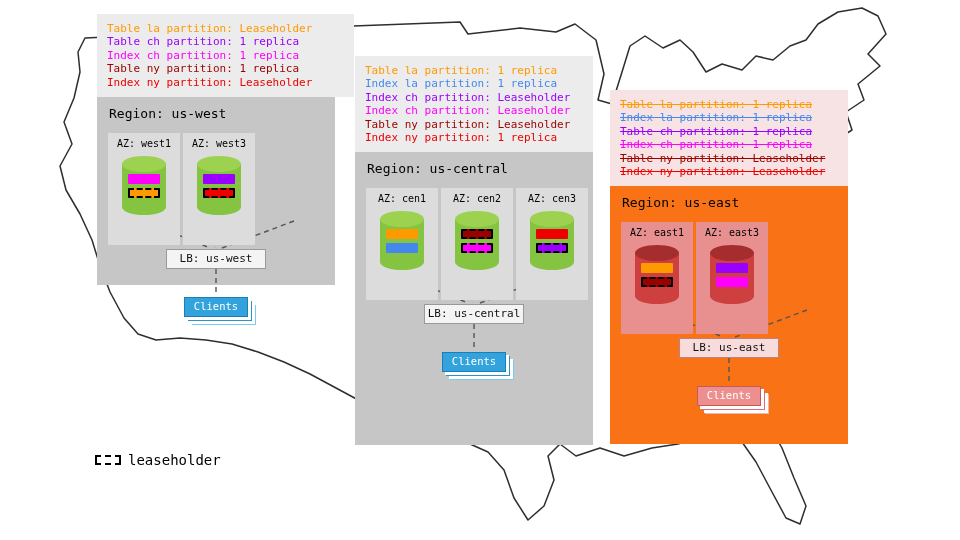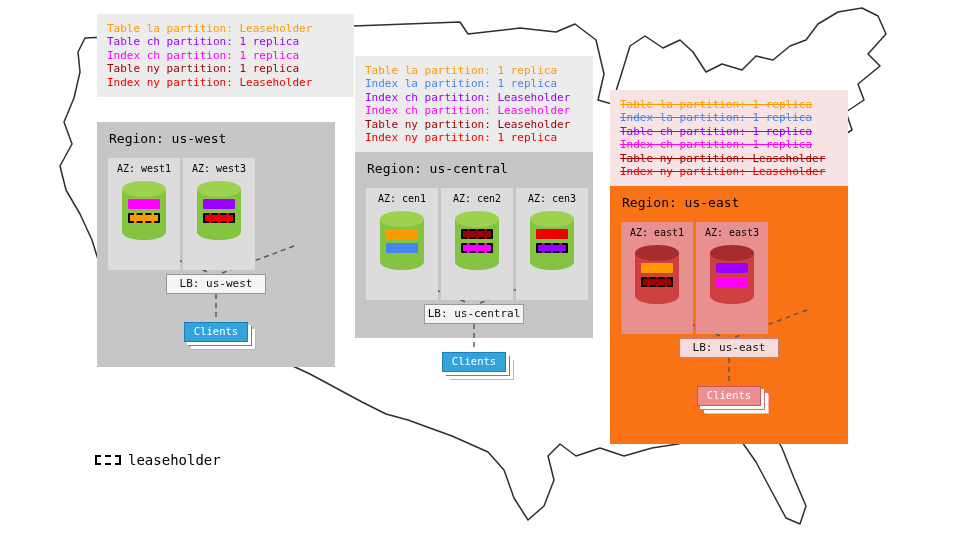--- a/index.html
+++ b/index.html
@@ -54,21 +54,21 @@
   </svg>
 
   <div class="anno gray" style="left:97px;top:14px;width:257px;">
     <div class="anno-line" style="color: rgb(255, 153, 0);">Table la partition: Leaseholder</div>
     <div class="anno-line" style="color: rgb(153, 0, 255);">Table ch partition: 1 replica</div>
     <div class="anno-line" style="color: rgb(255, 0, 255);">Index ch partition: 1 replica</div>
     <div class="anno-line" style="color: rgb(153, 0, 0);">Table ny partition: 1 replica</div>
     <div class="anno-line" style="color: rgb(238, 0, 0);">Index ny partition: Leaseholder</div>
   </div>
 
-  <div class="region gray" style="left:97px;top:122px;width:238px;height:245px;">
+  <div class="region gray" style="left:97px;top:97px;width:238px;height:188px;">
     <svg class="conn" width="238" height="255">
       <g stroke="#555" stroke-width="1.4" stroke-dasharray="5,4" fill="none">
         <line x1="47" y1="124" x2="113" y2="151"></line>
         <line x1="122" y1="124" x2="119" y2="151"></line>
         <line x1="197" y1="124" x2="125" y2="151"></line>
         <line x1="119" y1="172" x2="119" y2="199"></line>
       </g>
     </svg>
     <div class="title">Region: us-west</div>
     <div class="azrow">
@@ -105,21 +105,21 @@
 
   <div class="anno gray" style="left:355px;top:56px;width:238px;">
     <div class="anno-line" style="color: rgb(255, 153, 0);">Table la partition: 1 replica</div>
     <div class="anno-line" style="color: rgb(68, 136, 238);">Index la partition: 1 replica</div>
     <div class="anno-line" style="color: rgb(153, 0, 255);">Index ch partition: Leaseholder</div>
     <div class="anno-line" style="color: rgb(255, 0, 255);">Index ch partition: Leaseholder</div>
     <div class="anno-line" style="color: rgb(153, 0, 0);">Table ny partition: Leaseholder</div>
     <div class="anno-line" style="color: rgb(238, 0, 0);">Index ny partition: 1 replica</div>
   </div>
 
-  <div class="region gray" style="left:355px;top:152px;width:238px;height:186px;">
+  <div class="region gray" style="left:355px;top:152px;width:238px;height:293px;">
     <svg class="conn" width="238" height="250">
       <g stroke="#555" stroke-width="1.4" stroke-dasharray="5,4" fill="none">
         <line x1="47" y1="124" x2="113" y2="151"></line>
         <line x1="122" y1="124" x2="119" y2="151"></line>
         <line x1="197" y1="124" x2="125" y2="151"></line>
         <line x1="119" y1="172" x2="119" y2="199"></line>
       </g>
     </svg>
     <div class="title">Region: us-central</div>
     <div class="azrow">

